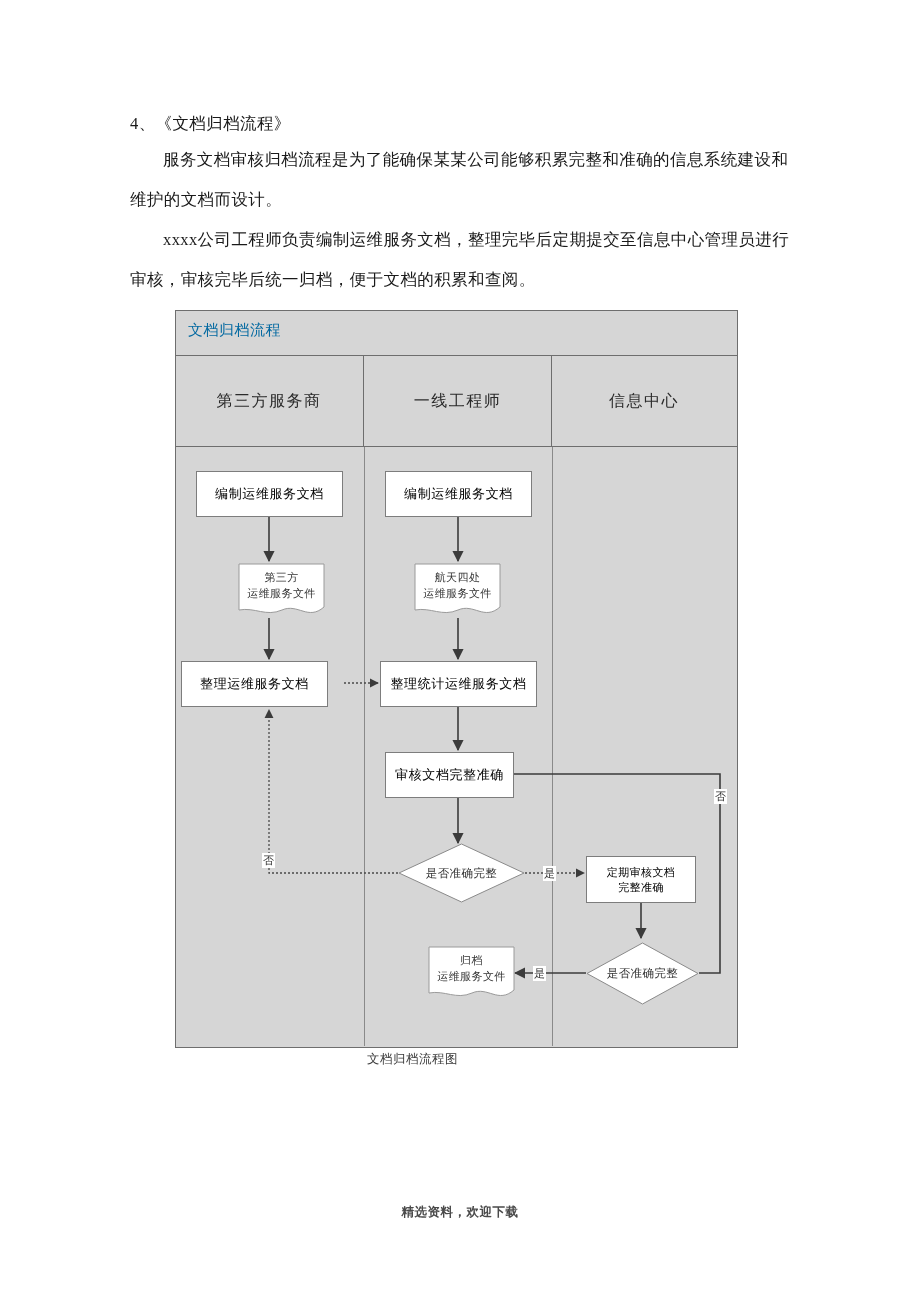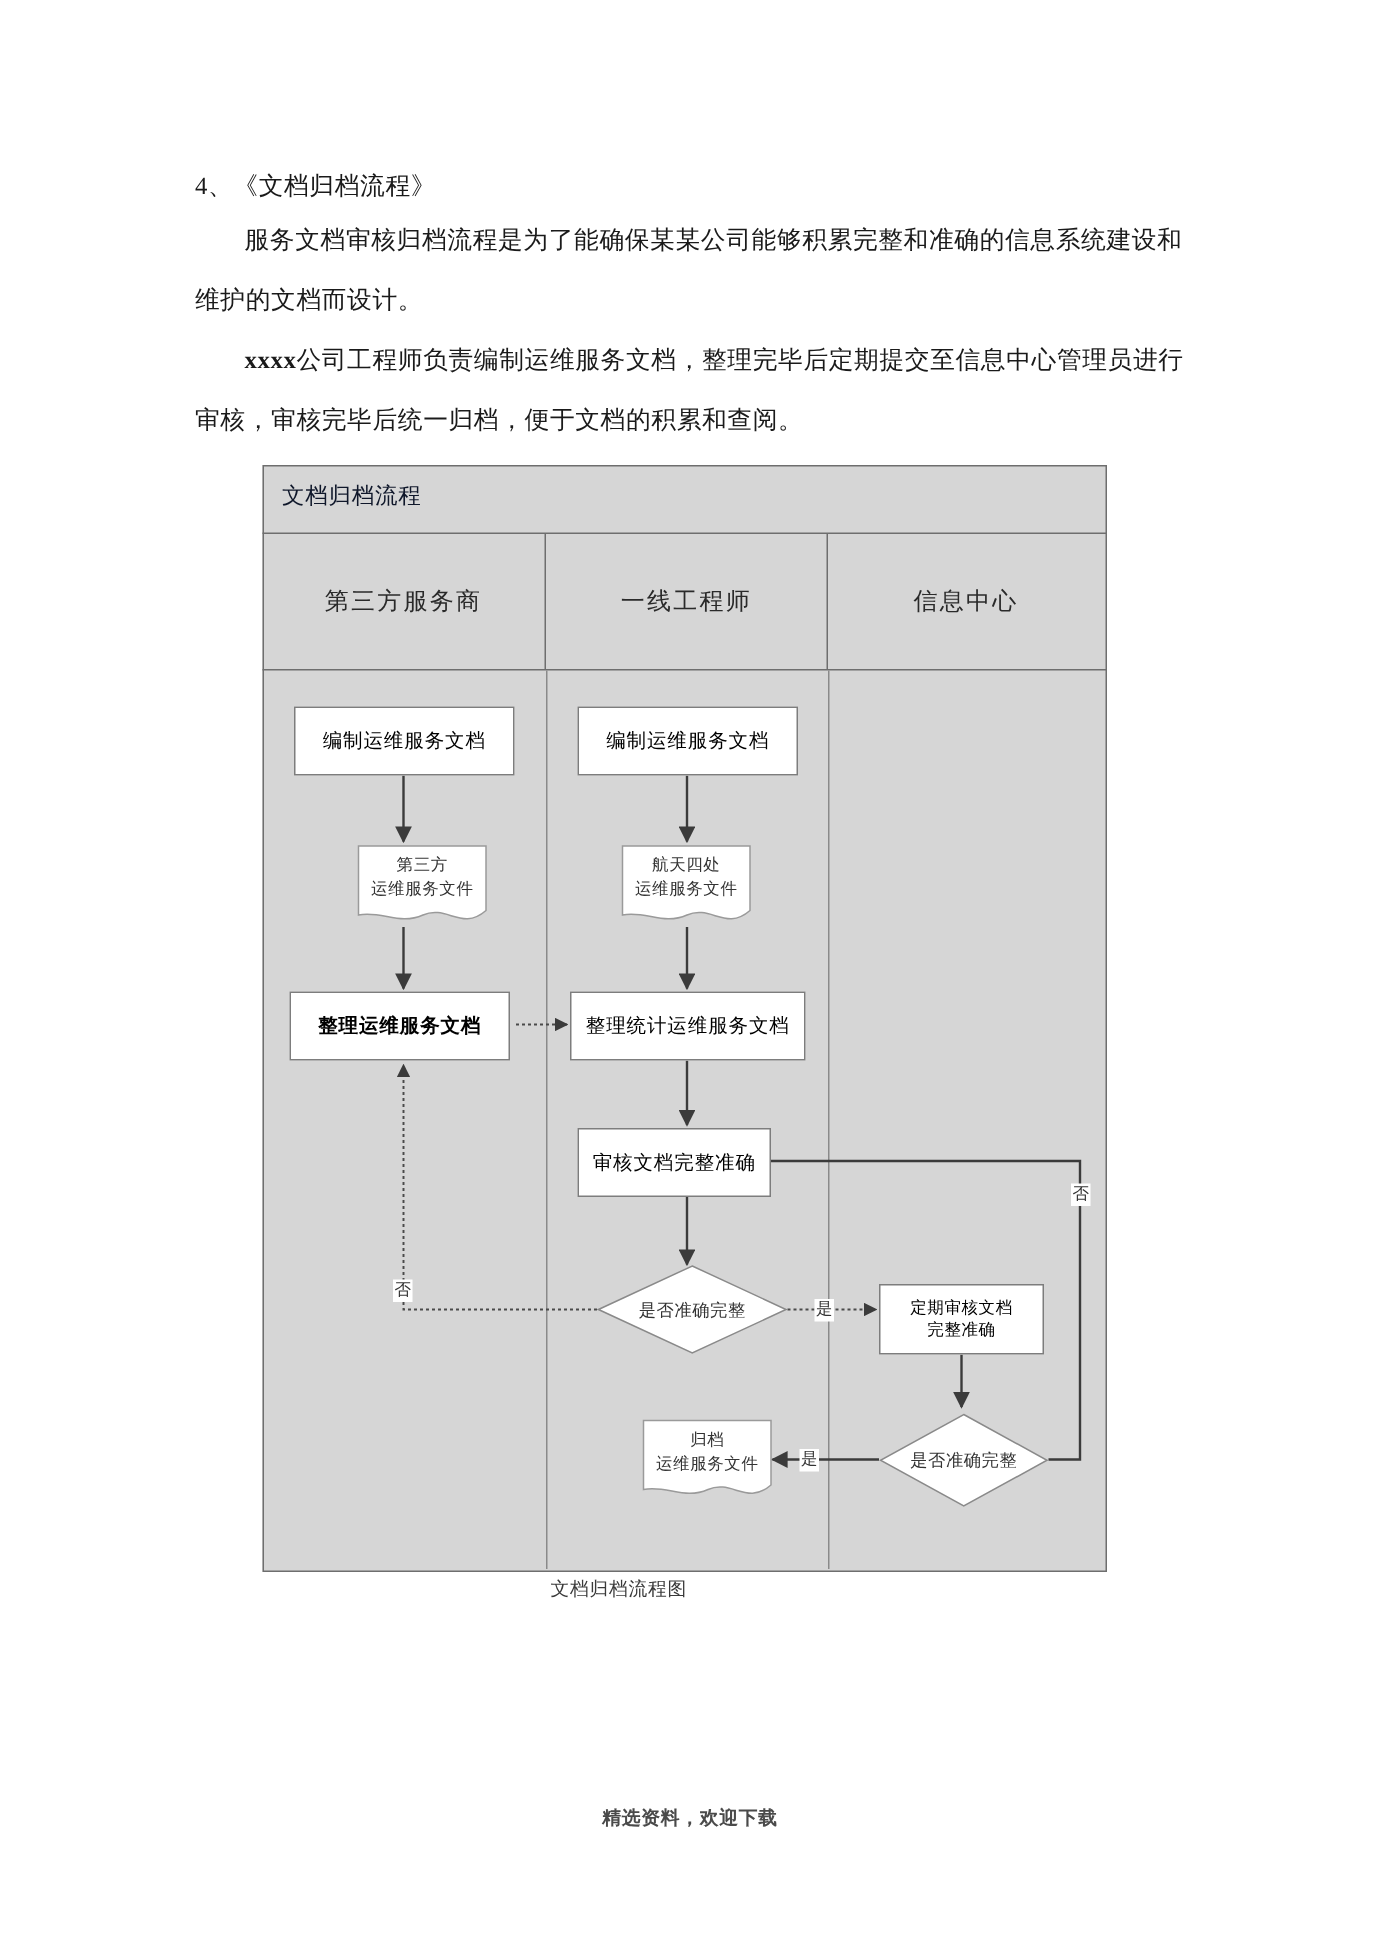--- a/index.html
+++ b/index.html
@@ -28,21 +28,21 @@
     line-height: 40px;
     letter-spacing: 0.4px;
     white-space: pre-wrap;
   }
   .heading-line {
     font-size: 16.5px;
     line-height: 32px;
     letter-spacing: 0.4px;
   }
   .indent { text-indent: 2em; }
-  .bold-x { font-weight: bold; margin-top: 21px; }
+  .bold-x { font-weight: normal; margin-top: 21px; }
 
   
   #flow-figure {
     position: absolute;
     left: 175px;
     top: 310px;
     width: 563px;
     height: 738px;
   }
   #flow-frame {
@@ -58,21 +58,21 @@
     width: 100%;
     height: 46px;
     box-sizing: border-box;
     border-bottom: 1px solid #6e6e6e;
   }
   #flow-title-text {
     position: absolute;
     left: 13px;
     top: 11px;
     font-size: 15px;
-    color: #0f172a;
+    color: #0369a1;
     letter-spacing: 0.5px;
   }
 
   #lane-header-row {
     position: absolute;
     left: 0;
     top: 46px;
     width: 100%;
     height: 91px;
     box-sizing: border-box;
@@ -263,21 +263,21 @@
   <div class="node" style="left:21px; top:161px; width:147px; height:46px;">编制运维服务文档</div>
 
   <div class="doc-node" style="left:63px; top:253px; width:87px; height:56px;">
     <svg width="87" height="56" viewBox="0 0 87 56">
       <path d="M1,1 H86 V44 C70,58 60,40 44,47 C28,54 17,44 1,47 Z" fill="#ffffff" stroke="#9a9a9a" stroke-width="1"></path>
     </svg>
     <span>第三方
 运维服务文件</span>
   </div>
 
-  <div class="node" style="left:18px; top:351px; width:147px; height:46px;font-weight:bold;">整理运维服务文档</div>
+  <div class="node" style="left:6px; top:351px; width:147px; height:46px;">整理运维服务文档</div>
 
   <div class="node" style="left:210px; top:161px; width:147px; height:46px;">编制运维服务文档</div>
 
   <div class="doc-node" style="left:239px; top:253px; width:87px; height:56px;">
     <svg width="87" height="56" viewBox="0 0 87 56">
       <path d="M1,1 H86 V44 C70,58 60,40 44,47 C28,54 17,44 1,47 Z" fill="#ffffff" stroke="#9a9a9a" stroke-width="1"></path>
     </svg>
     <span>航天四处
 运维服务文件</span>
   </div>

